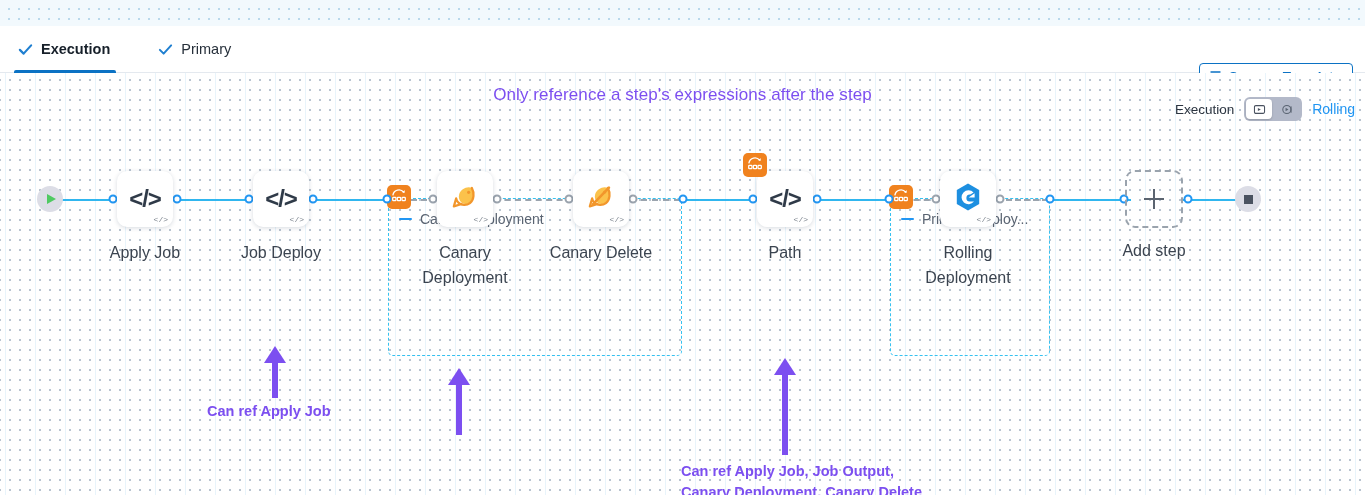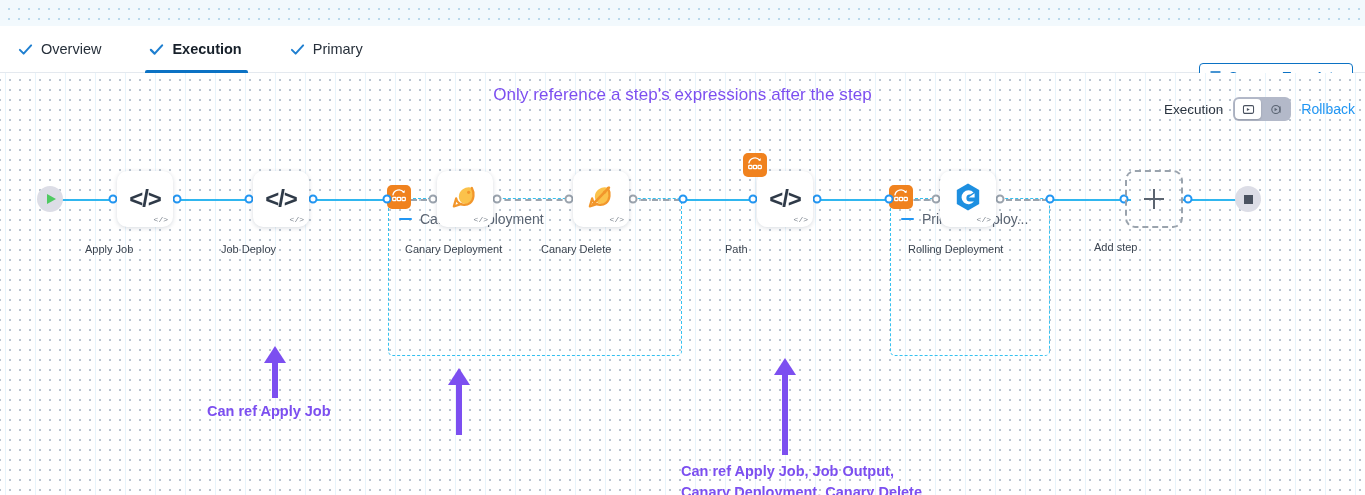--- a/index.html
+++ b/index.html
@@ -141,22 +141,22 @@
   .node .mini {
     position: absolute; right: 5px; bottom: 3px;
     font-size: 8px; color: #7b838d; font-family: "Liberation Mono", monospace;
   }
   .code-glyph {
     font-size: 24px; font-weight: 700; color: #2f3a48;
     font-family: "Liberation Sans", sans-serif; letter-spacing: -1px;
   }
   .node-label {
     position: absolute; transform: translateX(-50%);
-    width: 120px;
-    font-size: 11px; color: #3b4450; line-height: 1.55;
+    text-align: center; width: 120px;
+    font-size: 16px; color: #3b4450; line-height: 1.55;
     z-index: 7;
   }
 
   .addstep {
     position: absolute; width: 58px; height: 58px;
     border: 2px dashed #9aa3ad; border-radius: 10px;
     background: transparent; transform: translate(-50%,-50%);
     display: flex; align-items: center; justify-content: center;
     z-index: 7; cursor: pointer;
   }
@@ -209,28 +209,20 @@
 </head>
 <body>
 
 <div class="app">
 
   <div class="top-strip"></div>
 
   <div class="tabbar">
     <div class="tabs">
 
-      <div class="tab">
-        <span class="tick">
-          <svg class="tab-svg" viewBox="0 0 16 16">
-              <path d="M2 8.4 L6 12.4 L14 3.6" fill="none" stroke="#1f7fd0" stroke-width="2.1" stroke-linecap="round" stroke-linejoin="round"></path>
-            </svg>
-        </span>
-        <span class="tlabel">Overview</span>
-      </div>
 
 
 
       <div class="tab active">
         <span class="tick">
           <svg class="tab-svg" viewBox="0 0 16 16">
               <path d="M2 8.4 L6 12.4 L14 3.6" fill="none" stroke="#1f7fd0" stroke-width="2.3" stroke-linecap="round" stroke-linejoin="round"></path>
             </svg>
         </span>
         <span class="tlabel">Execution</span>
@@ -273,21 +265,21 @@
           </svg>
         </div>
         <div class="seg-btn">
           <svg viewBox="0 0 16 16">
             <circle cx="7.2" cy="8" r="5" fill="none" stroke="#5a6472" stroke-width="1.3"></circle>
             <path d="M5.6 5.9 L9.2 8 L5.6 10.1 Z" fill="#5a6472"></path>
             <path d="M12.4 4.6 V11.4" stroke="#5a6472" stroke-width="1.3" stroke-linecap="round"></path>
           </svg>
         </div>
       </div>
-      <span class="rollback">Rollback</span>
+      <span class="rollback">Rolling</span>
     </div>
 
     <div class="flow">
 
       <div class="group" style="left:388px; top:125px; width:294px; height:158px;">
         <div class="gbadge">
           <svg viewBox="0 0 20 20">
             <path d="M3.3 7.6 A6.8 6.8 0 0 1 15.2 4.6" fill="none" stroke="#ffffff" stroke-width="1.5" stroke-linecap="round"></path>
             <path d="M16.6 2.6 L16.0 5.6 L13.2 4.5 Z" fill="#ffffff"></path>
             <rect x="3.0" y="10.4" width="3.6" height="3.6" rx="0.7" fill="none" stroke="#ffffff" stroke-width="1.4"></rect>

